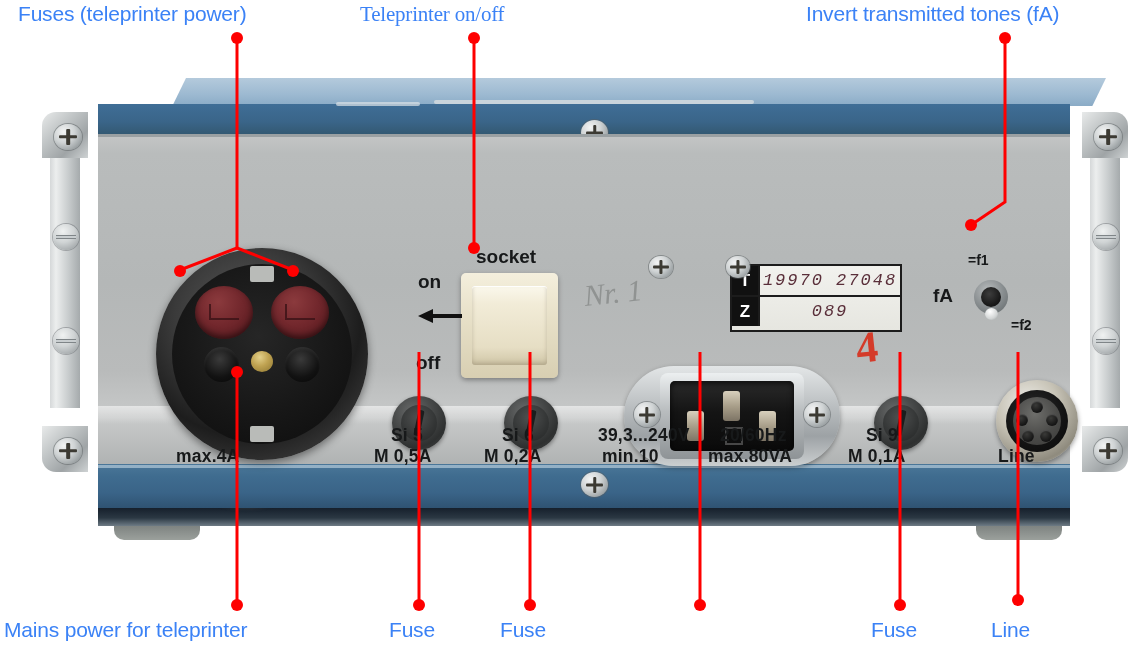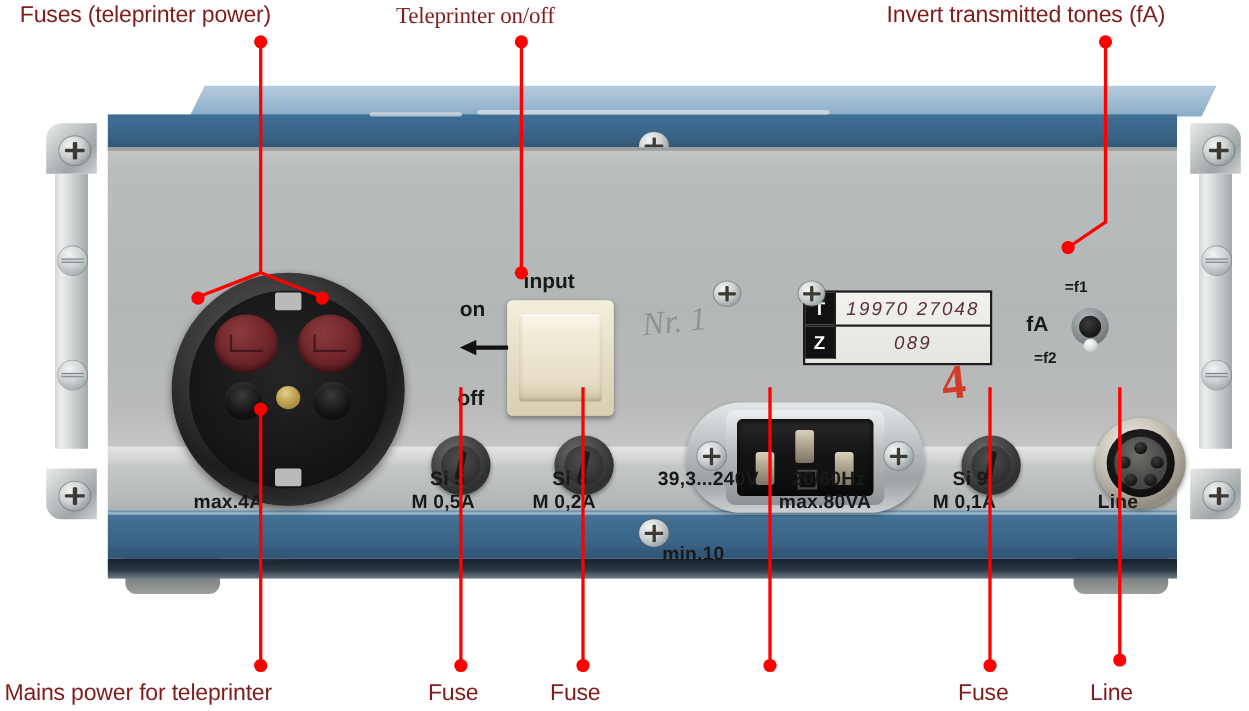--- a/index.html
+++ b/index.html
@@ -1,20 +1,20 @@
 <!DOCTYPE html>
 <html><head>
 <meta charset="utf-8">
 <style>
   html,body{margin:0;padding:0;background:#ffffff;}
   body{width:1135px;height:646px;overflow:hidden;font-family:"Liberation Sans",sans-serif;}
   #root{position:relative;width:1135px;height:646px;background:#fff;}
 
   
-  .anno{position:absolute;color:#7f1d1d;font-size:21px;font-family:"Liberation Sans",sans-serif;white-space:nowrap;letter-spacing:-0.2px;}
+  .anno{position:absolute;color:#3b82f6;font-size:21px;font-family:"Liberation Sans",sans-serif;white-space:nowrap;letter-spacing:-0.2px;}
   svg.overlay{position:absolute;left:0;top:0;width:1135px;height:646px;pointer-events:none;}
 
   
   #device{position:absolute;left:36px;top:76px;width:1098px;height:450px;}
 
   
   .topslab{position:absolute;left:62px;top:0px;width:972px;height:58px;
     background:linear-gradient(175deg,#a9c3d8 0%,#9dbad2 14%,#6d92b2 24%,#3f6c93 34%,#3a648b 70%,#325madapt 100%);}
   .topface{position:absolute;left:88px;top:2px;width:920px;height:28px;
     background:linear-gradient(180deg,#b4cadc 0%,#9cb9d1 60%,#8aabc6 100%);
@@ -129,21 +129,21 @@
      box-shadow:inset 0 1px 0 rgba(255,255,255,.9), inset 0 -2px 4px rgba(120,110,85,.35);}
   .swArrow{position:absolute;left:382px;top:233px;width:44px;height:14px;}
 
   
   .plate{position:absolute;left:694px;top:188px;width:168px;height:64px;
      background:linear-gradient(180deg,#f2f2ee 0%,#e6e6e0 100%);border:2px solid #1c1c1c;}
   .plateRow{position:relative;height:29px;border-bottom:2px solid #1c1c1c;display:flex;align-items:center;}
   .plateRow:last-child{border-bottom:none;}
   .plateKey{width:26px;height:100%;background:#111;color:#fff;font-size:17px;font-weight:bold;
      display:flex;align-items:center;justify-content:center;border-right:2px solid #1c1c1c;}
-  .plateVal{flex:1;text-align:center;font-family:Liberation Sans, sans-serif;font-style:italic;
+  .plateVal{flex:1;text-align:center;font-family:Liberation Mono, monospace;font-style:italic;
      font-size:17px;color:#5a2f3a;letter-spacing:2px;}
   .redFour{position:absolute;left:820px;top:246px;font-size:44px;color:#d43b2a;
      font-family:"Liberation Serif",serif;font-weight:bold;transform:rotate(-6deg);}
   .nrMark{position:absolute;left:548px;top:200px;font-size:30px;color:#8a8d8c;
      font-family:"Liberation Serif",serif;font-style:italic;transform:rotate(-6deg);opacity:.85;}
 
   
   .plbl{position:absolute;color:#17191a;font-weight:bold;font-family:"Liberation Sans",sans-serif;white-space:nowrap;}
   .big{font-size:19px;}
   .mid{font-size:14px;}
@@ -209,21 +209,21 @@
       </div>
     </div>
 
     <div class="swFrame">
       <div class="swRocker"></div>
     </div>
     <svg class="swArrow" viewBox="0 0 44 14">
       <path d="M44 7 L14 7 M14 7 L14 7" stroke="#111" stroke-width="4" fill="none"></path>
       <polygon points="0,7 15,0 15,14" fill="#111"></polygon>
     </svg>
-    <div class="plbl big" style="left:440px;top:170px;">input</div>
+    <div class="plbl big" style="left:440px;top:170px;">socket</div>
     <div class="plbl big" style="left:382px;top:195px;">on</div>
     <div class="plbl big" style="left:380px;top:276px;">off</div>
     <div class="nrMark">Nr. 1</div>
 
     <div class="plate">
       <div class="plateRow">
         <div class="plateKey">T</div>
         <div class="plateVal">19970 27048</div>
       </div>
       <div class="plateRow">
@@ -237,21 +237,21 @@
 
     <div style="position:absolute;left:938px;top:204px;width:34px;height:34px;border-radius:50%;
         background:radial-gradient(circle at 40% 32%,#b9bdbe 0%,#8e9395 45%,#5d6365 100%);">
       <div style="position:absolute;left:7px;top:7px;width:20px;height:20px;border-radius:50%;
           background:radial-gradient(circle at 42% 35%,#3d3d3d 0%,#181818 65%,#0b0b0b 100%);"></div>
       <div style="position:absolute;left:11px;top:28px;width:13px;height:12px;border-radius:50%;
           background:radial-gradient(circle at 40% 30%,#fff 0%,#d3d6d6 60%,#9ba0a1 100%);"></div>
     </div>
     <div class="plbl mid" style="left:932px;top:176px;">=f1</div>
     <div class="plbl big" style="left:897px;top:209px;">fA</div>
-    <div class="plbl mid" style="left:904px;top:241px;">=f2</div>
+    <div class="plbl mid" style="left:975px;top:241px;">=f2</div>
 
     <div class="fuseHolder" style="left:356px;top:320px;">
       <div class="inner">
           <div class="slot"></div>
         </div>
     </div>
     <div class="fuseHolder" style="left:468px;top:320px;">
       <div class="inner">
           <div class="slot"></div>
         </div>
@@ -289,21 +289,21 @@
 
     <div class="plbl bot" style="left:140px;top:370px;">max.4A</div>
 
     <div class="plbl bot" style="left:355px;top:349px;">Si 5</div>
     <div class="plbl bot" style="left:338px;top:370px;">M 0,5A</div>
 
     <div class="plbl bot" style="left:466px;top:349px;">Si 6</div>
     <div class="plbl bot" style="left:448px;top:370px;">M 0,2A</div>
 
     <div class="plbl bot" style="left:562px;top:349px;">39,3...240V</div>
-    <div class="plbl bot" style="left:566px;top:370px;margin-top:47px;">min.10</div>
+    <div class="plbl bot" style="left:566px;top:370px;">min.10</div>
     <div class="plbl bot" style="left:684px;top:349px;">20/60Hz</div>
     <div class="plbl bot" style="left:672px;top:370px;">max.80VA</div>
 
     <div class="plbl bot" style="left:830px;top:349px;">Si 9</div>
     <div class="plbl bot" style="left:812px;top:370px;">M 0,1A</div>
 
     <div class="plbl bot" style="left:962px;top:370px;">Line</div>
   </div>
 
   <svg class="overlay" viewBox="0 0 1135 646">

